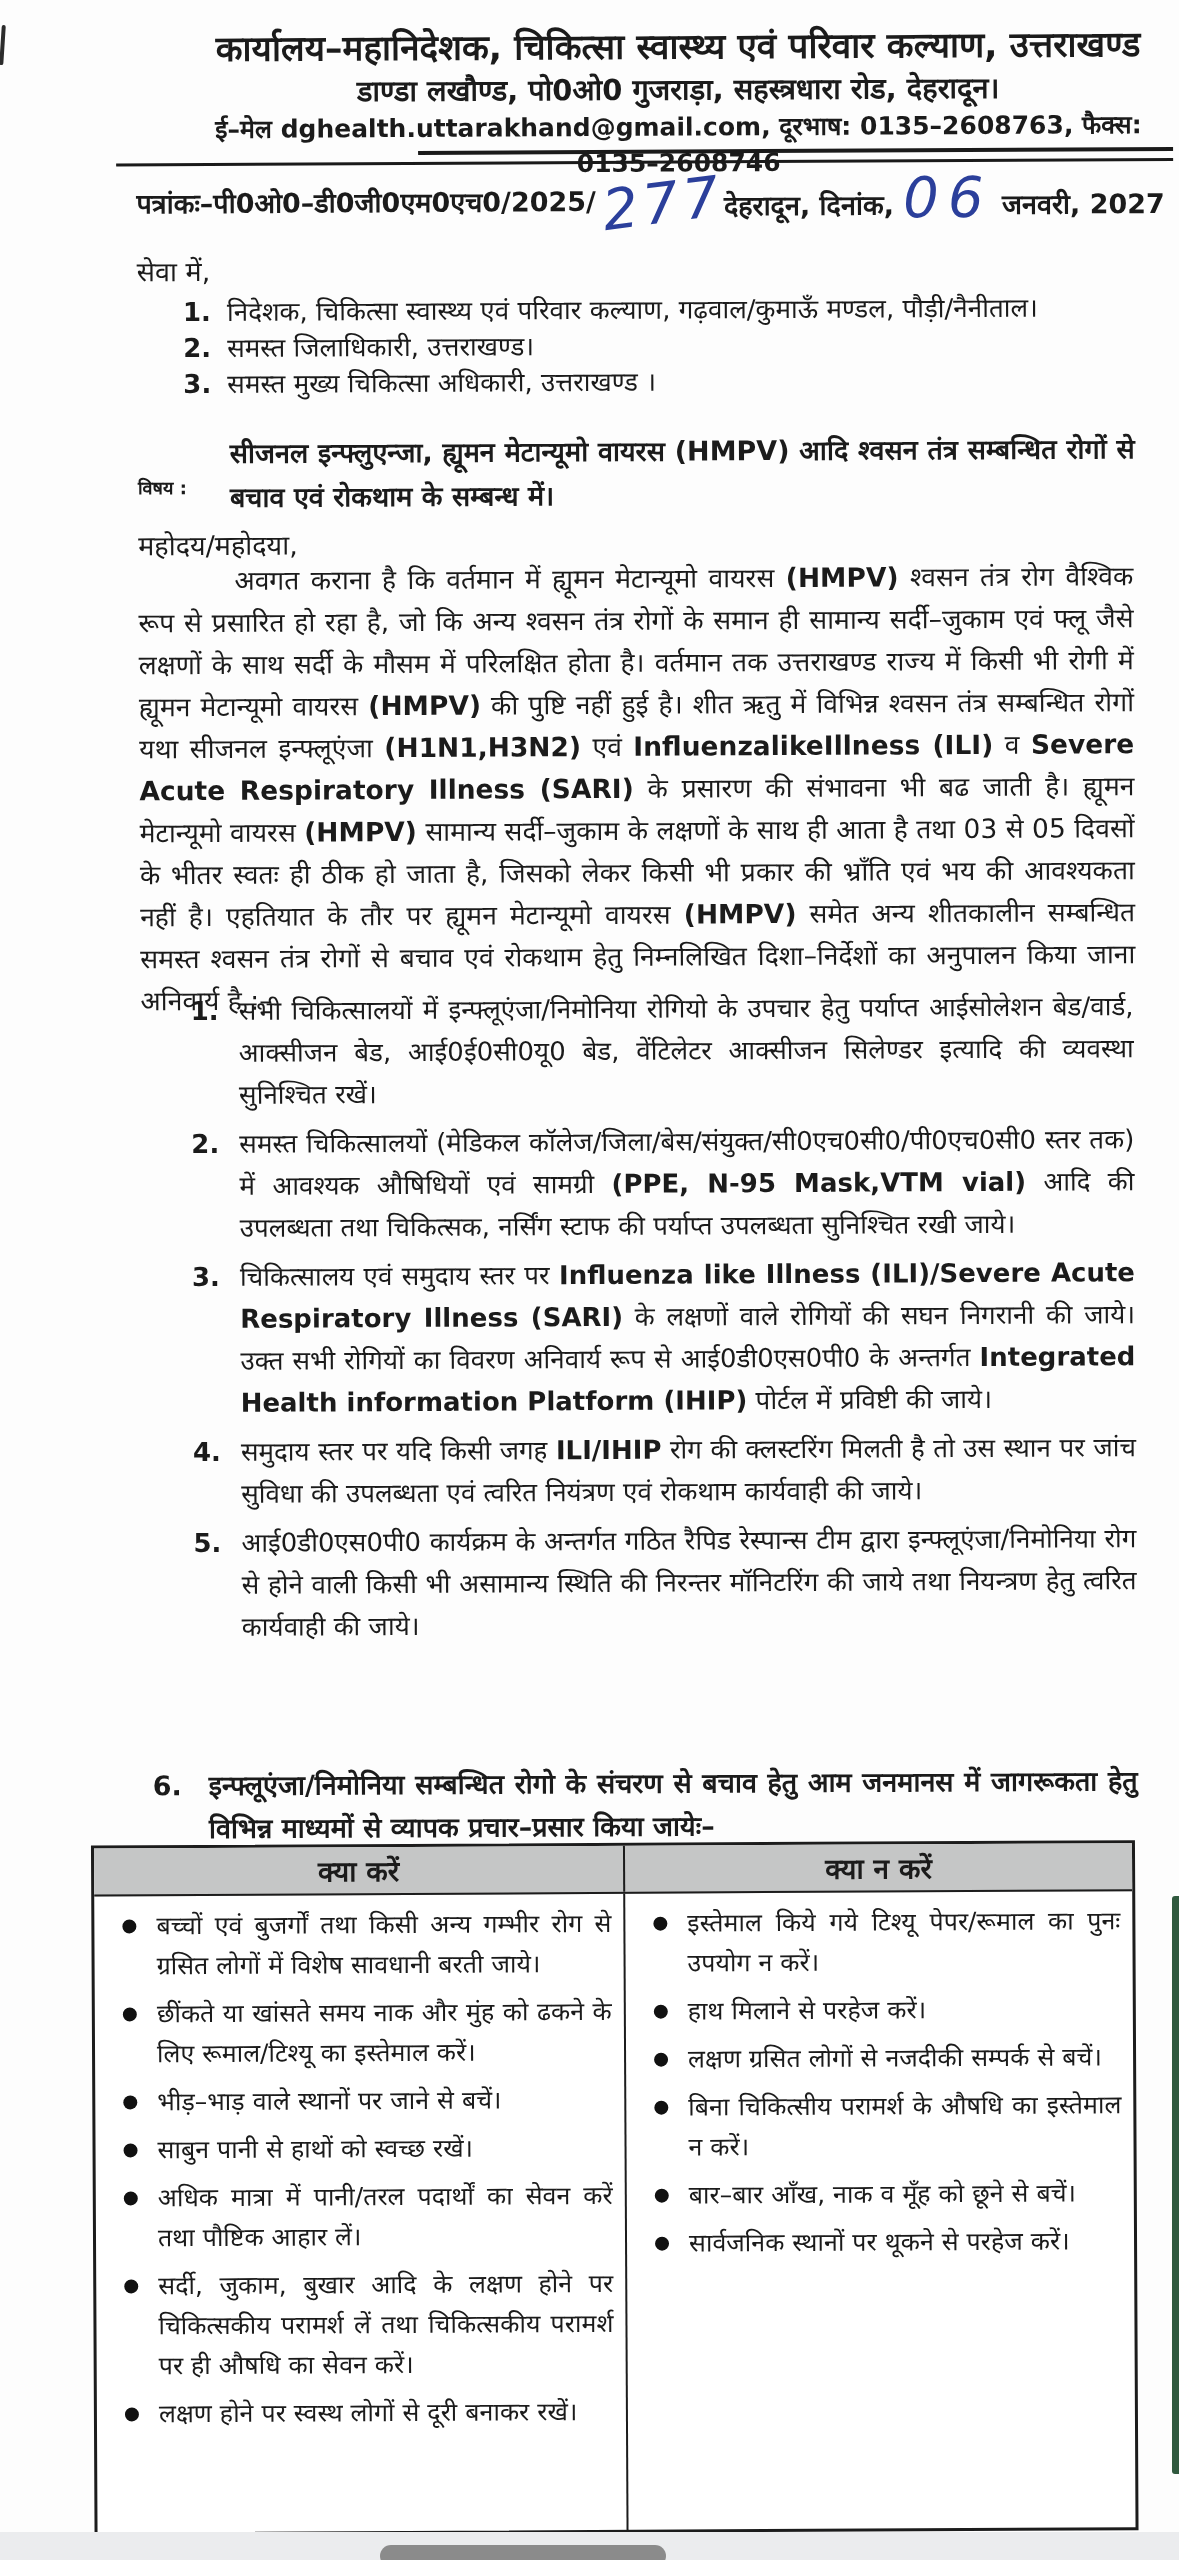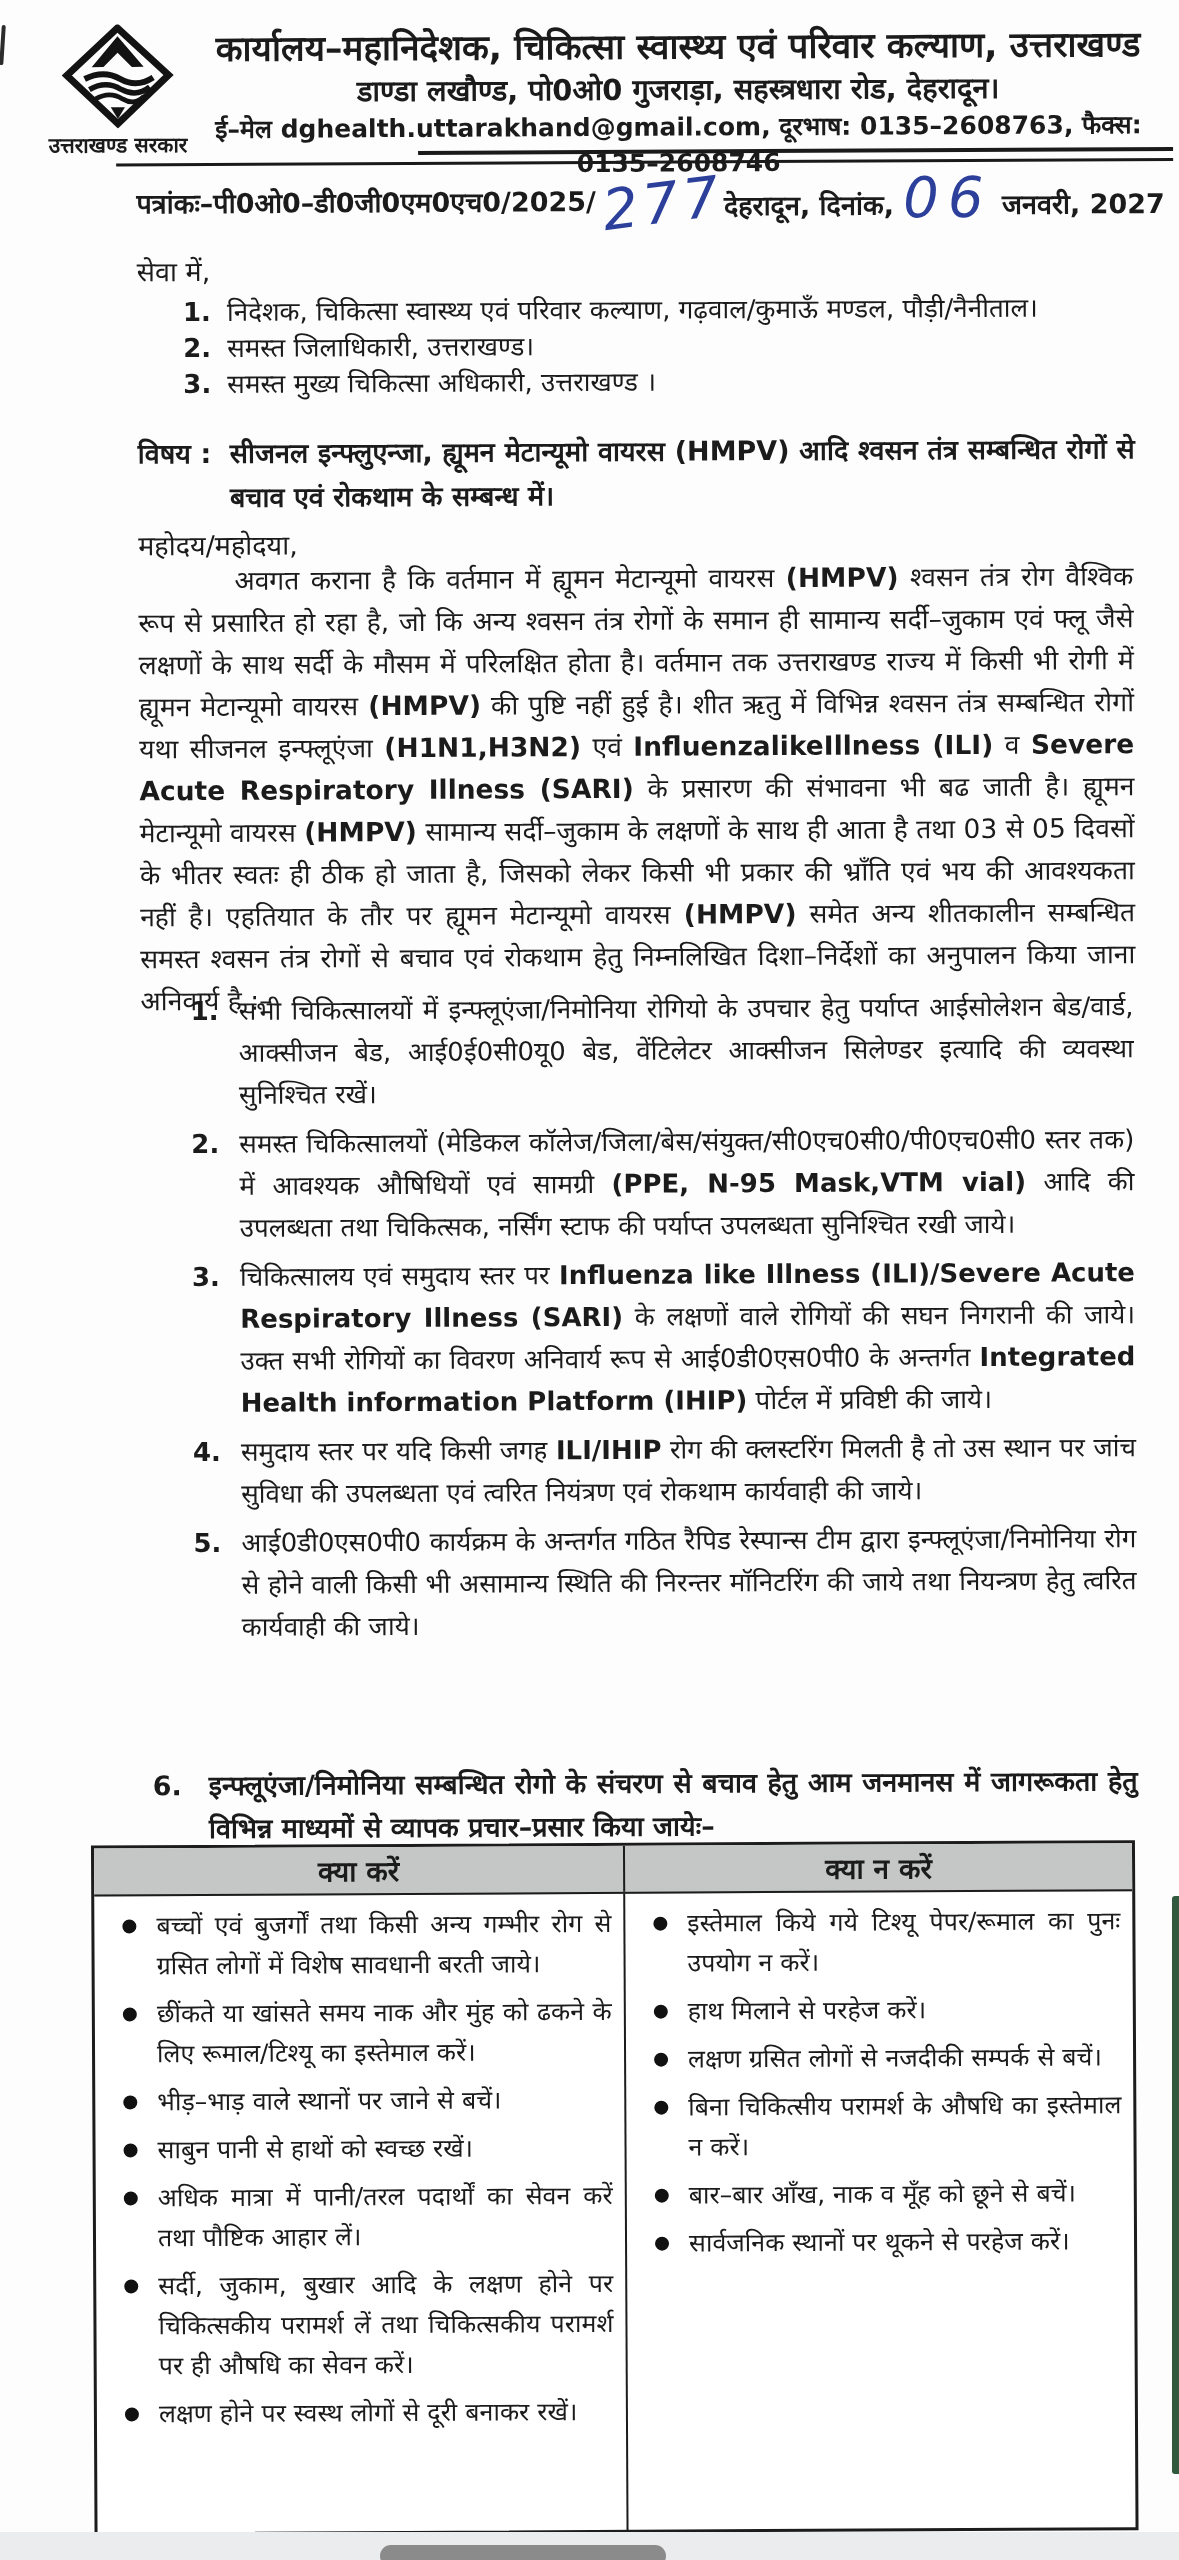--- a/index.html
+++ b/index.html
@@ -25,21 +25,21 @@
   .hand-num{font-size:56px;line-height:44px;letter-spacing:5px;margin-left:6px;transform:rotate(-7deg);display:inline-block;}
   .ref-date{font-size:27px;font-weight:700;line-height:44px;white-space:nowrap;}
   .hand-day{font-size:56px;line-height:30px;letter-spacing:9px;display:inline-block;transform:translateY(3px);}
   
   .seva{position:absolute;top:250px;left:142px;font-size:27px;font-weight:400;}
   .addr-list{position:absolute;top:292px;left:232px;right:40px;margin:0;padding:0;list-style:none;counter-reset:n;}
   .addr-list li{position:relative;font-size:26px;font-weight:500;line-height:36px;}
   .addr-list li::before{counter-increment:n;content:counter(n) ".";position:absolute;left:-44px;font-weight:600;}
   
   .subject{position:absolute;top:430px;left:142px;right:40px;display:flex;}
-  .subj-label{font-size:27px;font-weight:700;width:92px;flex:none;line-height:44px;}
+  .subj-label{font-size:18px;font-weight:700;width:92px;flex:none;line-height:44px;margin-top:34px;}
   .subj-text{font-size:27px;font-weight:700;line-height:44px;text-align:justify;}
   
   .salut{position:absolute;top:524px;left:142px;font-size:27px;font-weight:500;}
   .body-para{position:absolute;top:558px;left:142px;right:42px;font-size:26.5px;font-weight:500;line-height:42px;text-align:justify;text-indent:96px;}
   .lat{font-weight:700;}
   .dir-list{position:absolute;top:988px;left:240px;right:44px;margin:0;padding:0;list-style:none;counter-reset:d;}
   .dir-list li{position:relative;font-size:26px;font-weight:500;line-height:42px;text-align:justify;margin-bottom:7px;}
   .dir-list li::before{counter-increment:d;content:counter(d) ".";position:absolute;left:-48px;font-weight:600;}
   .dir6{position:absolute;top:1762px;left:150px;right:44px;display:flex;}
   .dir6-num{font-size:27px;font-weight:700;width:56px;flex:none;line-height:43px;}
@@ -60,31 +60,20 @@
   .edge-green{position:absolute;right:0;top:1896px;width:7px;height:578px;background:#30593e;border-radius:3px 0 0 3px;}
 </style>
 </head>
 <body>
 
 <div class="screen">
   <div class="content">
 
     <div class="pen-mark"></div>
 
-    <div class="logo-wrap">
-      <svg width="120" height="104" viewBox="0 0 100 88">
-        <path d="M50 3 L93 43 L50 84 L7 43 Z" fill="none" stroke="#131313" stroke-width="6"></path>
-        <path d="M50 10 L72 36 L62 36 L50 24 L38 36 L28 36 Z" fill="#131313"></path>
-        <path d="M22 46 Q38 38 52 46 Q66 54 80 45" fill="none" stroke="#131313" stroke-width="5"></path>
-        <path d="M26 55 Q40 47 53 55 Q66 62 77 53" fill="none" stroke="#131313" stroke-width="4.5"></path>
-        <path d="M31 63 Q43 56 54 63 Q64 69 72 61" fill="none" stroke="#131313" stroke-width="4"></path>
-        <path d="M44 70 L50 80 L56 70 Z" fill="#131313"></path>
-      </svg>
-      <div class="logo-caption">उत्तराखण्ड सरकार</div>
-    </div>
 
     <div class="head-text">
       <div class="head-l1">कार्यालय–महानिदेशक, चिकित्सा स्वास्थ्य एवं परिवार कल्याण, उत्तराखण्ड</div>
       <div class="head-l2">डाण्डा लखौण्ड, पो0ओ0 गुजराड़ा, सहस्त्रधारा रोड, देहरादून।</div>
       <div class="head-l3">ई–मेल dghealth.uttarakhand@gmail.com, दूरभाष: 0135–2608763, फैक्स: 0135–2608746</div>
     </div>
 
     <div class="rule-a"></div>
     <div class="rule-b"></div>
 

